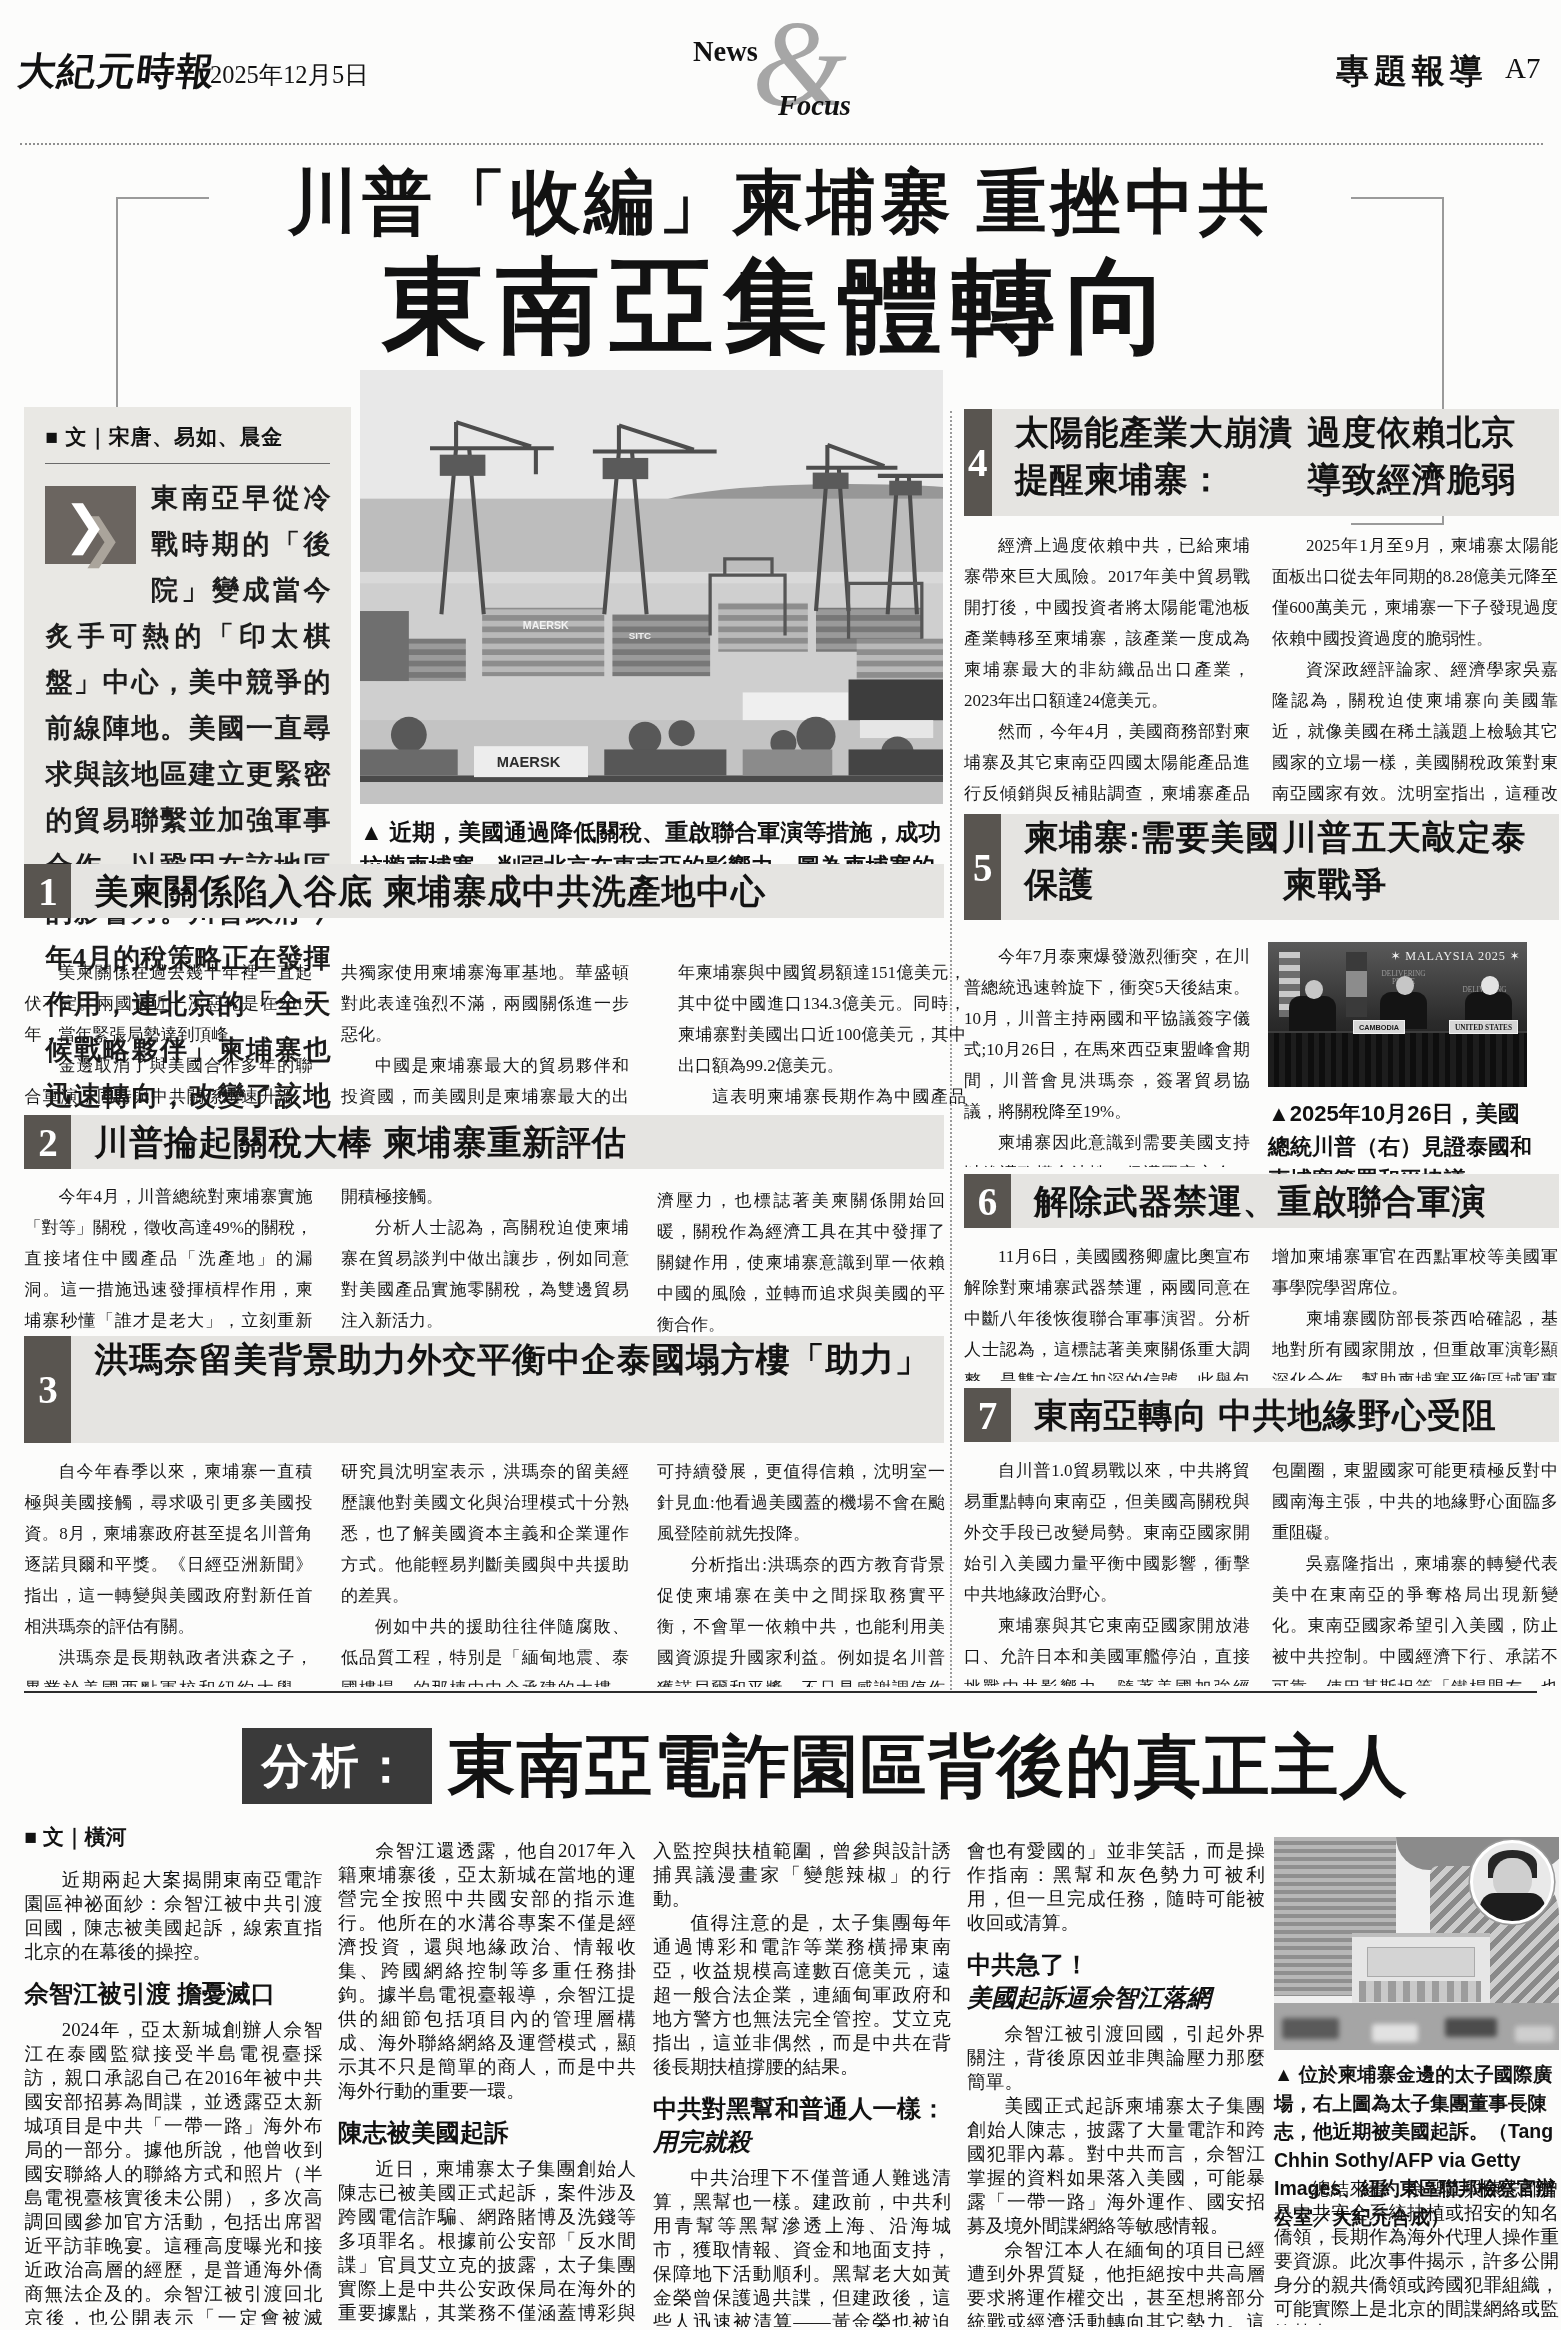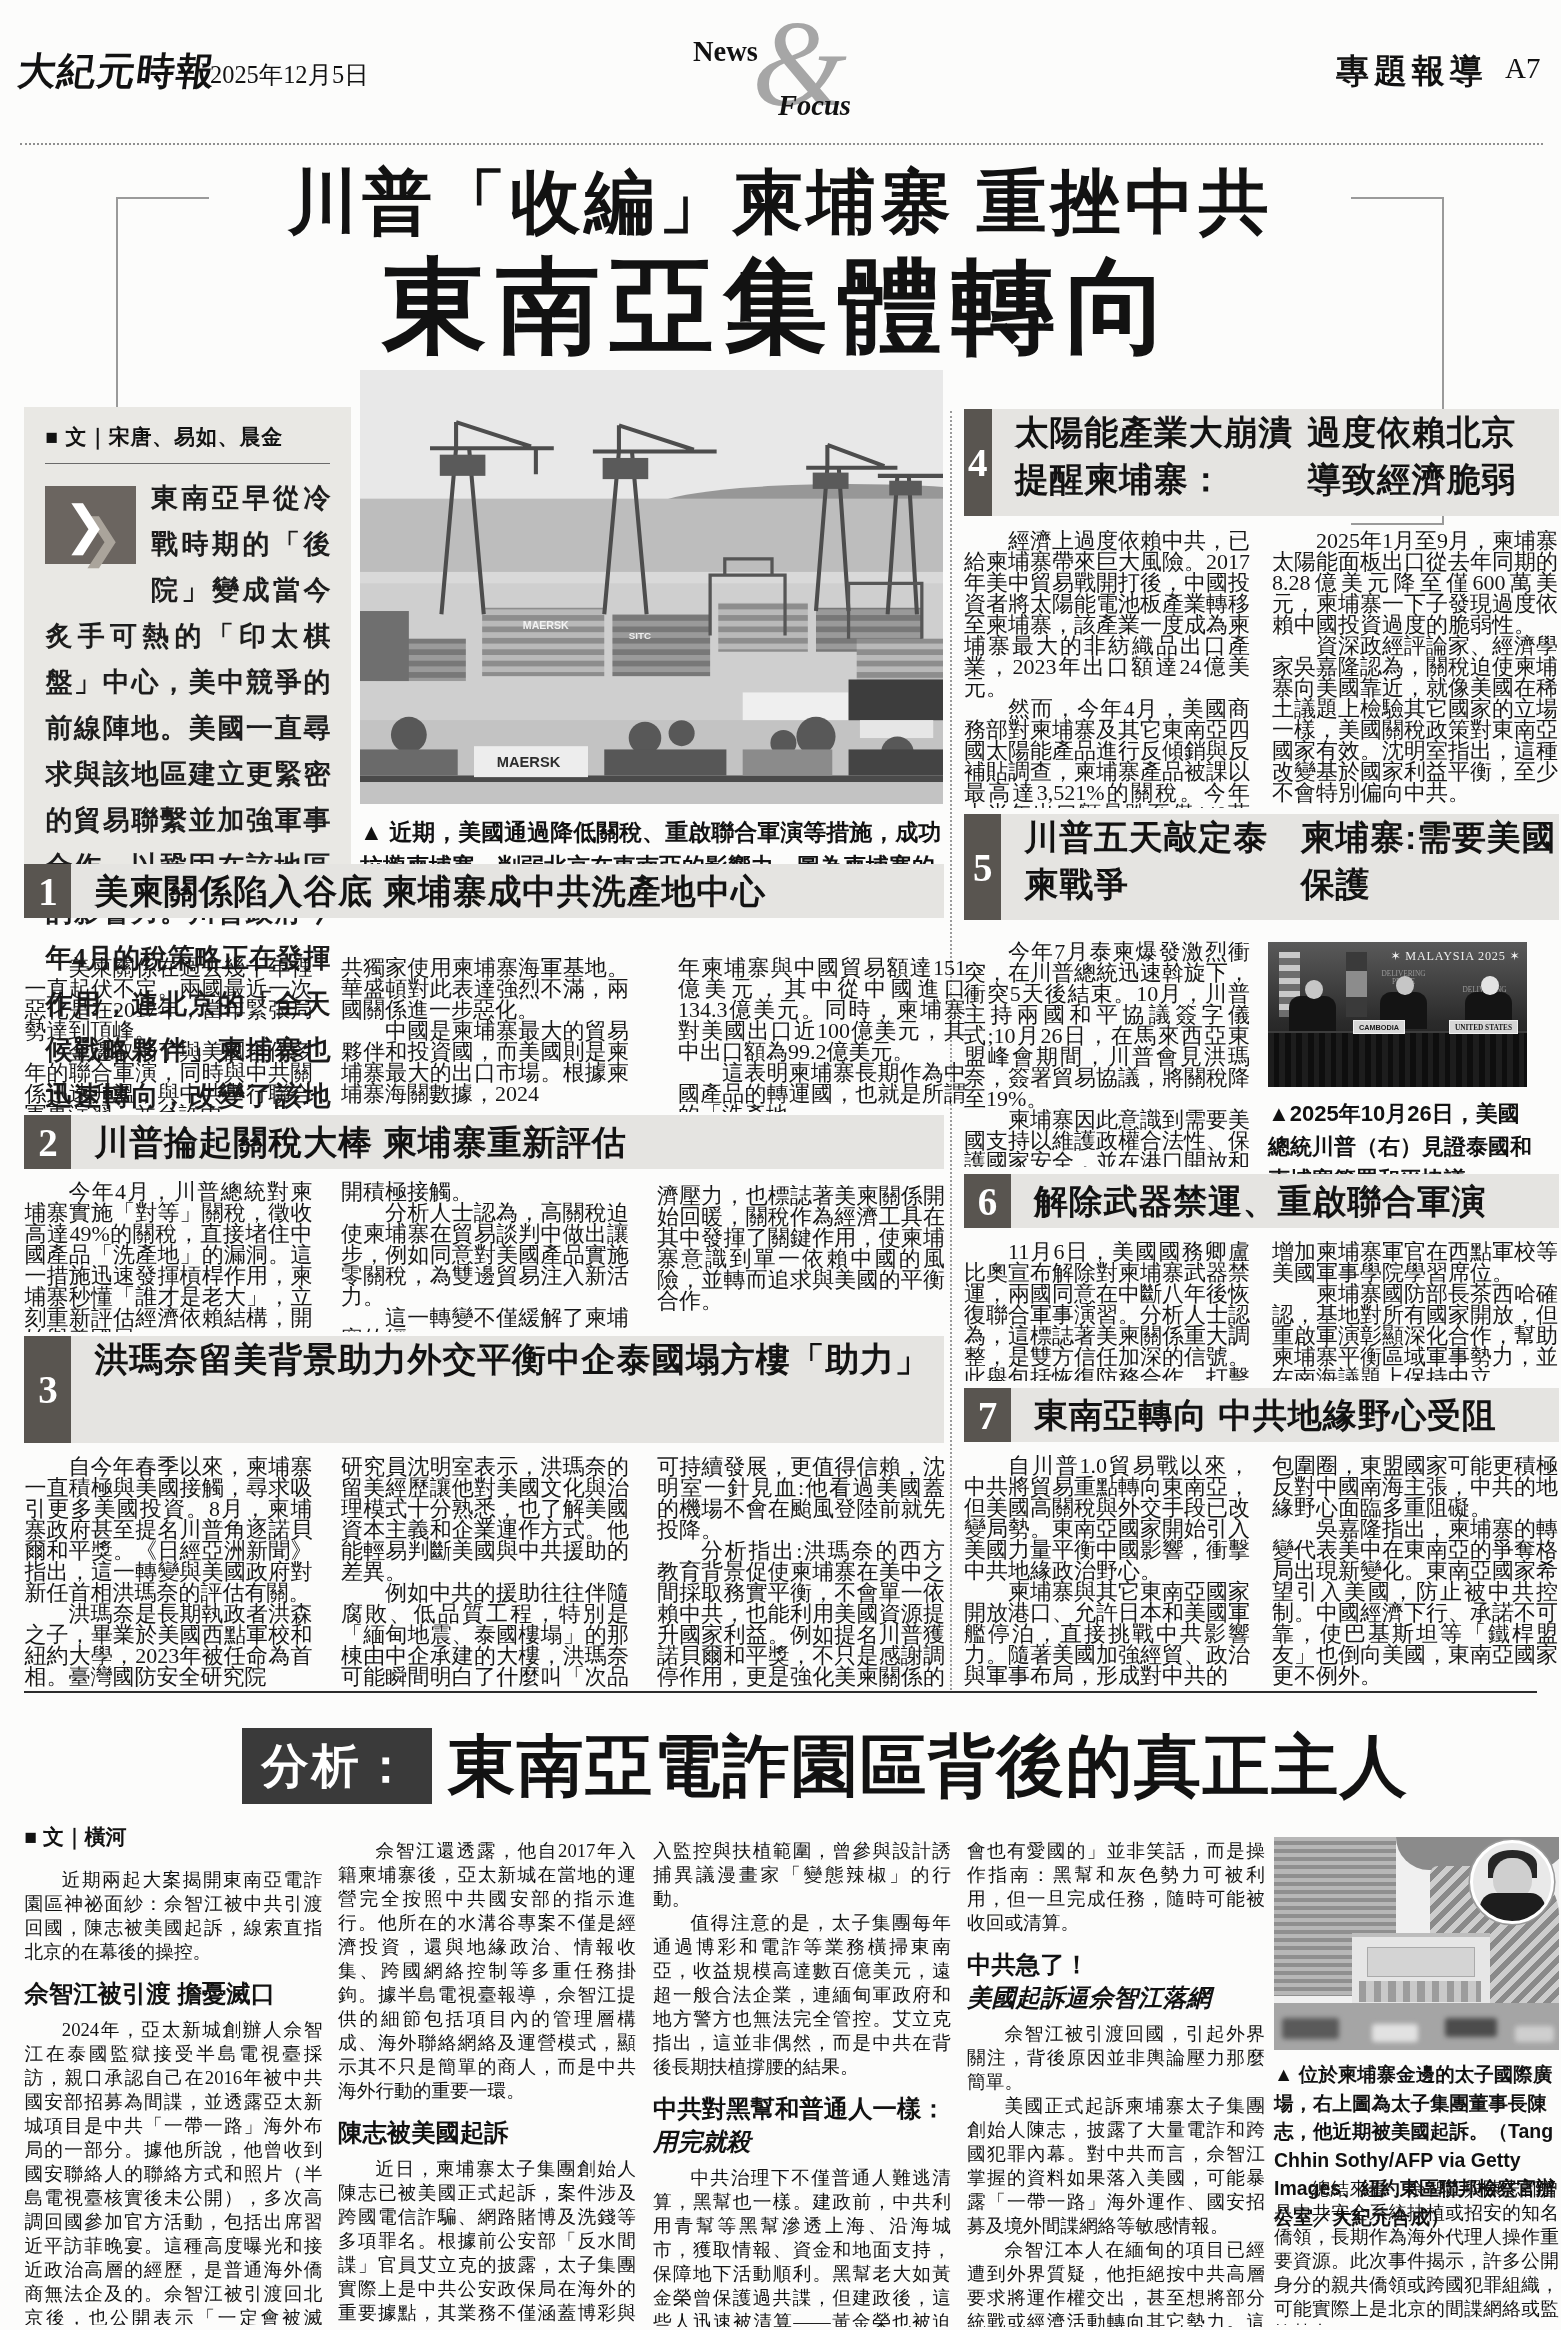--- a/index.html
+++ b/index.html
@@ -43,21 +43,21 @@
 
   
   .strip{background:#e5e4e1;display:flex;align-items:stretch;}
   .numbox{width:47px;background:#595550;color:#fff;display:flex;align-items:center;justify-content:center;
           font-size:39px;font-weight:700;font-family:"Liberation Serif",serif;}
   .strip .t{display:flex;flex-direction:row;justify-content:center;margin-left:23px;
             font-family:"Liberation Sans","DejaVu Sans",sans-serif;font-weight:900;font-size:34px;line-height:47px;letter-spacing:0.8px;}
   .strip.one .t{line-height:54px;}
 
   
-  .col{position:absolute;width:288px;font-size:22px;line-height:21px;text-align:justify;overflow:hidden;color:#161616;}
+  .col{position:absolute;width:288px;font-size:17px;line-height:31px;text-align:justify;overflow:hidden;color:#161616;}
   .col p{margin:0;text-indent:2em;}
   .col p.cont{text-indent:0;}
 
   .vdivider{left:950px;top:411px;height:1279px;width:0;border-left:2.4px dotted #9a9a9a;}
   .midrule{left:24.4px;top:1691px;width:1513px;height:2.4px;background:#2c2c2c;}
 
   
   .summit{left:1268px;top:942px;width:259px;height:145px;background:linear-gradient(#5a5a5a,#2b2b2b 55%,#131313);overflow:hidden;}
   .summit .banner{position:absolute;right:6.5px;top:6.5px;color:#eee;font-size:12.2px;letter-spacing:0.8px;font-family:"Liberation Serif",serif;}
   .summit .bd{position:absolute;color:#9a9a9a;font-size:7.3px;line-height:8.1px;width:49px;text-align:center;font-family:"Liberation Serif",serif;}
@@ -281,22 +281,22 @@
       <p>然而，今年4月，美國商務部對柬埔寨及其它東南亞四國太陽能產品進行反傾銷與反補貼調查，柬埔寨產品被課以最高達3,521%的關稅。今年上半年出口額暴跌至僅440萬美元，許多製造商被迫關閉或轉變策略。</p>
   </div>
   <div class="col" style="left:1272px;top:530px;width:286px;height:278px;">
     <p>2025年1月至9月，柬埔寨太陽能面板出口從去年同期的8.28億美元降至僅600萬美元，柬埔寨一下子發現過度依賴中國投資過度的脆弱性。</p>
       <p>資深政經評論家、經濟學家吳嘉隆認為，關稅迫使柬埔寨向美國靠近，就像美國在稀土議題上檢驗其它國家的立場一樣，美國關稅政策對東南亞國家有效。沈明室指出，這種改變基於國家利益平衡，至少不會特別偏向中共。</p>
   </div>
 
   <div class="abs strip" style="left:964px;top:814px;width:595px;height:106px;">
     <div class="numbox">5</div>
     <div class="t">
+        <span>柬埔寨:需要美國保護</span>
         <span>川普五天敲定泰柬戰爭</span>
-        <span>柬埔寨:需要美國保護</span>
       </div>
   </div>
   <div class="col" style="left:964px;top:941px;width:286px;height:226px;">
     <p>今年7月泰柬爆發激烈衝突，在川普總統迅速斡旋下，衝突5天後結束。10月，川普主持兩國和平協議簽字儀式;10月26日，在馬來西亞東盟峰會期間，川普會見洪瑪奈，簽署貿易協議，將關稅降至19%。</p>
       <p>柬埔寨因此意識到需要美國支持以維護政權合法性、保護國家安全，並在港口開放和貿易上與美國合作。</p>
   </div>
   <div class="abs summit">
     <span class="banner">✶ MALAYSIA 2025 ✶</span>
     <span class="bd" style="left:111px;top:28px;">DELIVERING PEACE</span>
     <span class="bd" style="left:192px;top:44px;">DELIVERING PEACE</span>

